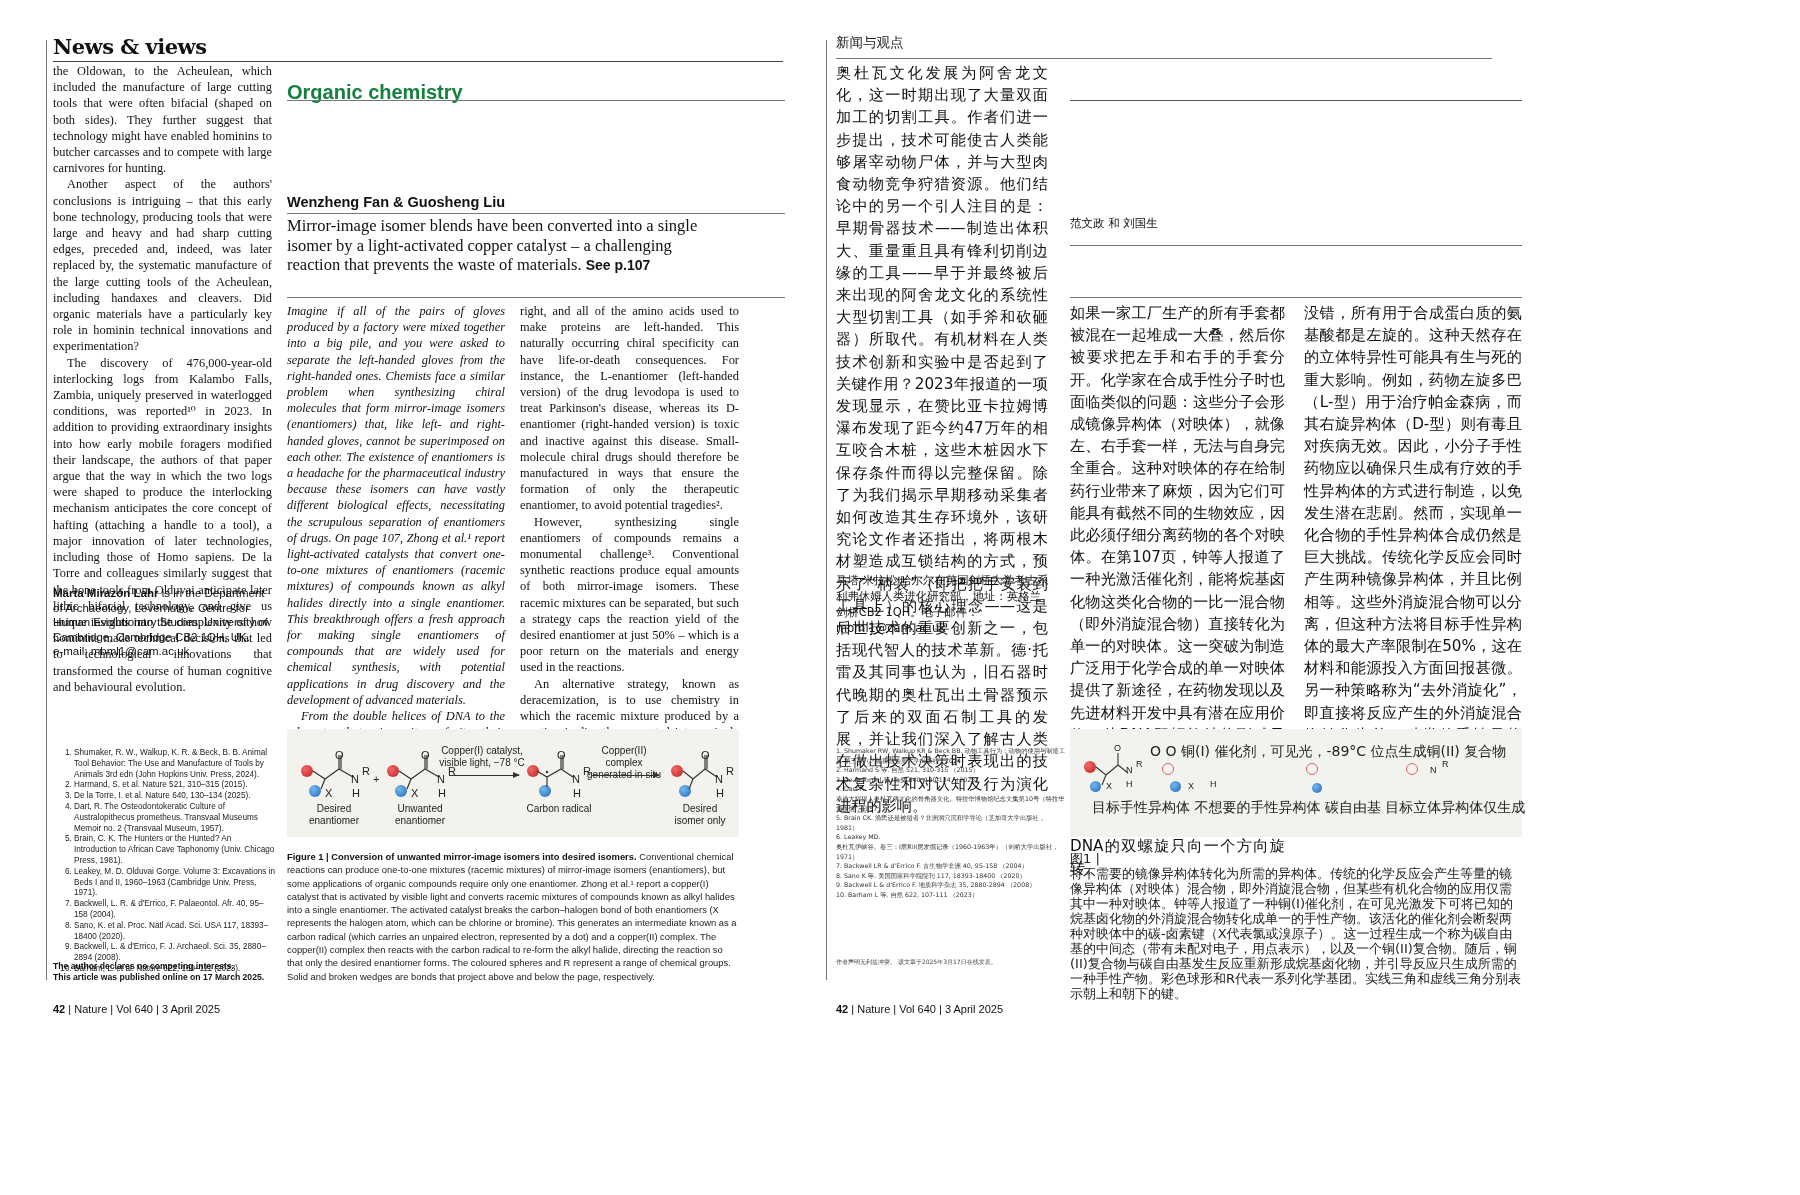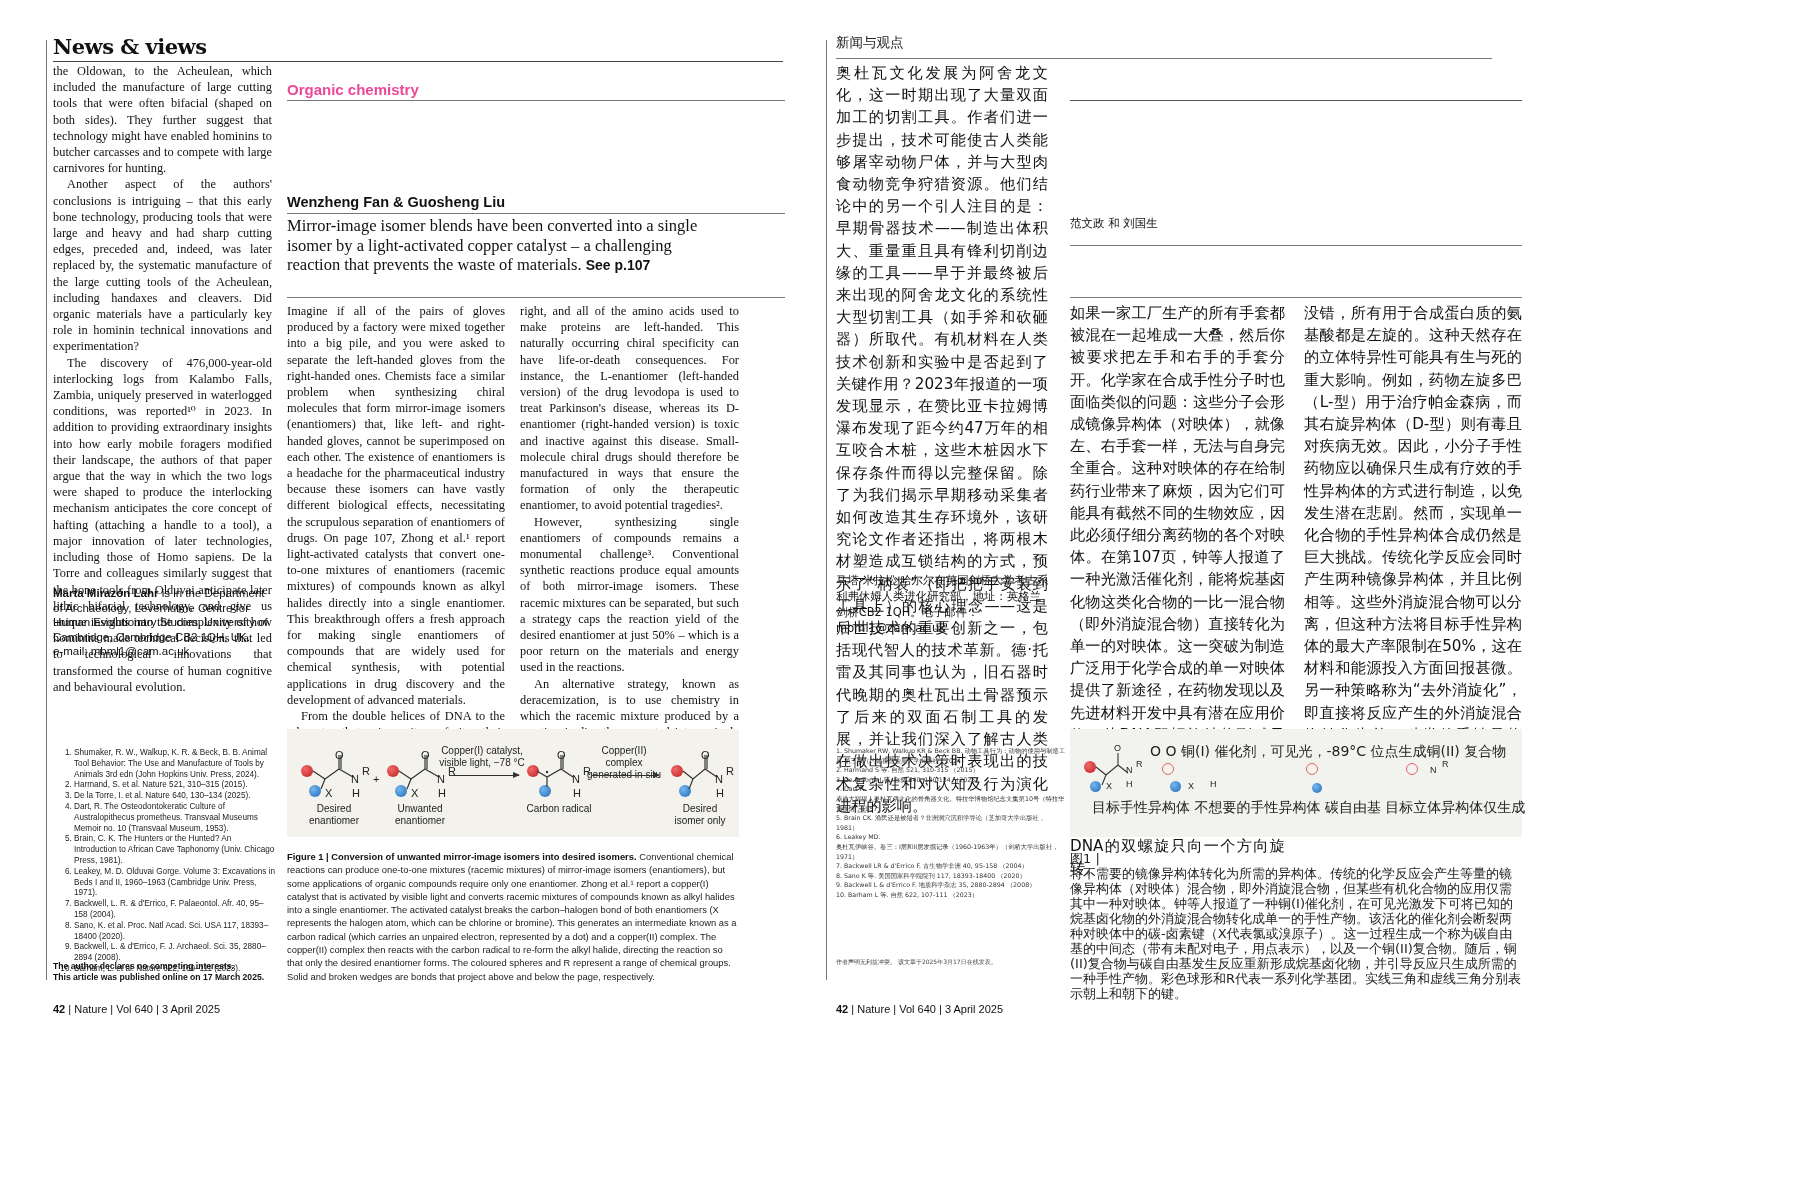--- a/index.html
+++ b/index.html
@@ -6,21 +6,21 @@
   body{width:1800px;height:1195px;position:relative;overflow:hidden;font-family:"Liberation Serif","DejaVu Serif",serif;color:#111;}
   .page{position:absolute;top:0;height:1195px;}
   .left-page{left:0;width:900px;}
   .right-page{left:900px;width:900px;}
   .vrule{position:absolute;width:1px;background:#777;}
   .hrule{position:absolute;height:1px;background:#777;}
   .section-head{position:absolute;font-family:"Liberation Sans","DejaVu Sans",sans-serif;}
   .col{position:absolute;font-size:12.4px;line-height:16.2px;text-align:justify;}
   .col p{margin:0;}
   .col p.indent{text-indent:14px;}
-  .kicker{position:absolute;font-family:"Liberation Sans",sans-serif;color:#ec4899;font-weight:bold;font-size:15px;}
+  .kicker{position:absolute;font-family:"Liberation Sans",sans-serif;color:#15803d;font-weight:bold;font-size:20px;}
   .headline{position:absolute;font-family:"DejaVu Serif",serif;font-weight:bold;letter-spacing:-1.5px;}
   .authors{position:absolute;font-family:"Liberation Sans",sans-serif;font-weight:bold;font-size:14.5px;}
   .standfirst{position:absolute;font-size:16.5px;line-height:19.5px;}
   .standfirst b{font-family:"Liberation Sans",sans-serif;font-size:14px;}
   .refs{position:absolute;font-family:"Liberation Sans",sans-serif;font-size:8.2px;line-height:10.8px;color:#222;}
   .refs ol{margin:0;padding-left:24px;}
   .refs li{margin:0;}
   .affil{position:absolute;font-family:"Liberation Sans",sans-serif;font-size:11.5px;line-height:14.6px;}
   .footnote{position:absolute;font-family:"Liberation Sans",sans-serif;font-size:8.6px;line-height:11px;font-weight:bold;}
   .figure{position:absolute;background:#f3f2ec;}
@@ -56,21 +56,21 @@
   <div class="affil" style="left:53px;top:586px;width:220px;">
     <b>Marta Mirazón Lahr</b>
     <span>is in the Department of Archaeology, Leverhulme Centre for Human Evolutionary Studies, University of Cambridge, Cambridge CB2 1QH, UK.</span><br>
     <span>e-mail: mbml1@cam.ac.uk</span>
   </div>
   <div class="refs" style="left:50px;top:748px;width:226px;">
     <ol>
       <li>Shumaker, R. W., Walkup, K. R. &amp; Beck, B. B. Animal Tool Behavior: The Use and Manufacture of Tools by Animals 3rd edn (John Hopkins Univ. Press, 2024).</li>
       <li>Harmand, S. et al. Nature 521, 310–315 (2015).</li>
       <li>De la Torre, I. et al. Nature 640, 130–134 (2025).</li>
-      <li>Dart, R. The Osteodontokeratic Culture of Australopithecus prometheus. Transvaal Museums Memoir no. 10 (Transvaal Museum, 1953).</li>
+      <li>Dart, R. The Osteodontokeratic Culture of Australopithecus prometheus. Transvaal Museums Memoir no. 2 (Transvaal Museum, 1957).</li>
       <li>Brain, C. K. The Hunters or the Hunted? An Introduction to African Cave Taphonomy (Univ. Chicago Press, 1981).</li>
       <li>Leakey, M. D. Olduvai Gorge. Volume 3: Excavations in Beds I and II, 1960–1963 (Cambridge Univ. Press, 1971).</li>
       <li>Backwell, L. R. &amp; d'Errico, F. Palaeontol. Afr. 40, 95–158 (2004).</li>
       <li>Sano, K. et al. Proc. Natl Acad. Sci. USA 117, 18393–18400 (2020).</li>
       <li>Backwell, L. &amp; d'Errico, F. J. Archaeol. Sci. 35, 2880–2894 (2008).</li>
       <li>Barham, L. et al. Nature 622, 169–111 (2023).</li>
     </ol>
   </div>
   <div class="footnote" style="left:53px;top:961px;width:230px;">
     <div>The author declares no competing interests.</div>
@@ -80,21 +80,21 @@
   <div class="kicker" style="left:287px;top:81px;">Organic chemistry</div>
   <div class="hrule" style="left:287px;top:100px;width:498px;"></div>
   <div class="authors" style="left:287px;top:194px;">Wenzheng Fan &amp; Guosheng Liu</div>
   <div class="hrule" style="left:287px;top:213px;width:498px;"></div>
   <div class="standfirst" style="left:287px;top:216px;width:440px;">
     <span>Mirror-image isomer blends have been converted into a single isomer by a light-activated copper catalyst – a challenging reaction that prevents the waste of materials.</span>
     <b>See p.107</b>
   </div>
   <div class="hrule" style="left:287px;top:297px;width:498px;"></div>
 
-  <div class="col" style="left:287px;top:303px;width:218px;">
+  <div class="col" style="left:287px;top:303px;width:218px;font-style:italic;">
     <p>Imagine if all of the pairs of gloves produced by a factory were mixed together into a big pile, and you were asked to separate the left-handed gloves from the right-handed ones. Chemists face a similar problem when synthesizing chiral molecules that form mirror-image isomers (enantiomers) that, like left- and right-handed gloves, cannot be superimposed on each other. The existence of enantiomers is a headache for the pharmaceutical industry because these isomers can have vastly different biological effects, necessitating the scrupulous separation of enantiomers of drugs. On page 107, Zhong et al.¹ report light-activated catalysts that convert one-to-one mixtures of enantiomers (racemic mixtures) of compounds known as alkyl halides directly into a single enantiomer. This breakthrough offers a fresh approach for making single enantiomers of compounds that are widely used for chemical synthesis, with potential applications in drug discovery and the development of advanced materials.</p>
     <p class="indent">From the double helices of DNA to the odorants that give citrus fruits their distinctive tang, the living world is shaped by chiral molecules. Remarkably, nature overwhelmingly favours one molecular handedness: DNA's double helix twists exclusively to the</p>
   </div>
   <div class="col" style="left:520px;top:303px;width:219px;">
     <p>right, and all of the amino acids used to make proteins are left-handed. This naturally occurring chiral specificity can have life-or-death consequences. For instance, the L-enantiomer (left-handed version) of the drug levodopa is used to treat Parkinson's disease, whereas its D-enantiomer (right-handed version) is toxic and inactive against this disease. Small-molecule chiral drugs should therefore be manufactured in ways that ensure the formation of only the therapeutic enantiomer, to avoid potential tragedies².</p>
     <p class="indent">However, synthesizing single enantiomers of compounds remains a monumental challenge³. Conventional synthetic reactions produce equal amounts of both mirror-image isomers. These racemic mixtures can be separated, but such a strategy caps the reaction yield of the desired enantiomer at just 50% – which is a poor return on the materials and energy used in the reactions.</p>
     <p class="indent">An alternative strategy, known as deracemization, is to use chemistry in which the racemic mixture produced by a reaction is directly converted into a single enantiomer. This approach could theoretically achieve 100% yields of the target enantiomer. However, forcing molecules to adopt a single enantiomeric configuration reduces the overall entropy (a</p>
   </div>
 
   <div class="figure" style="left:287px;top:729px;width:452px;height:108px;">

